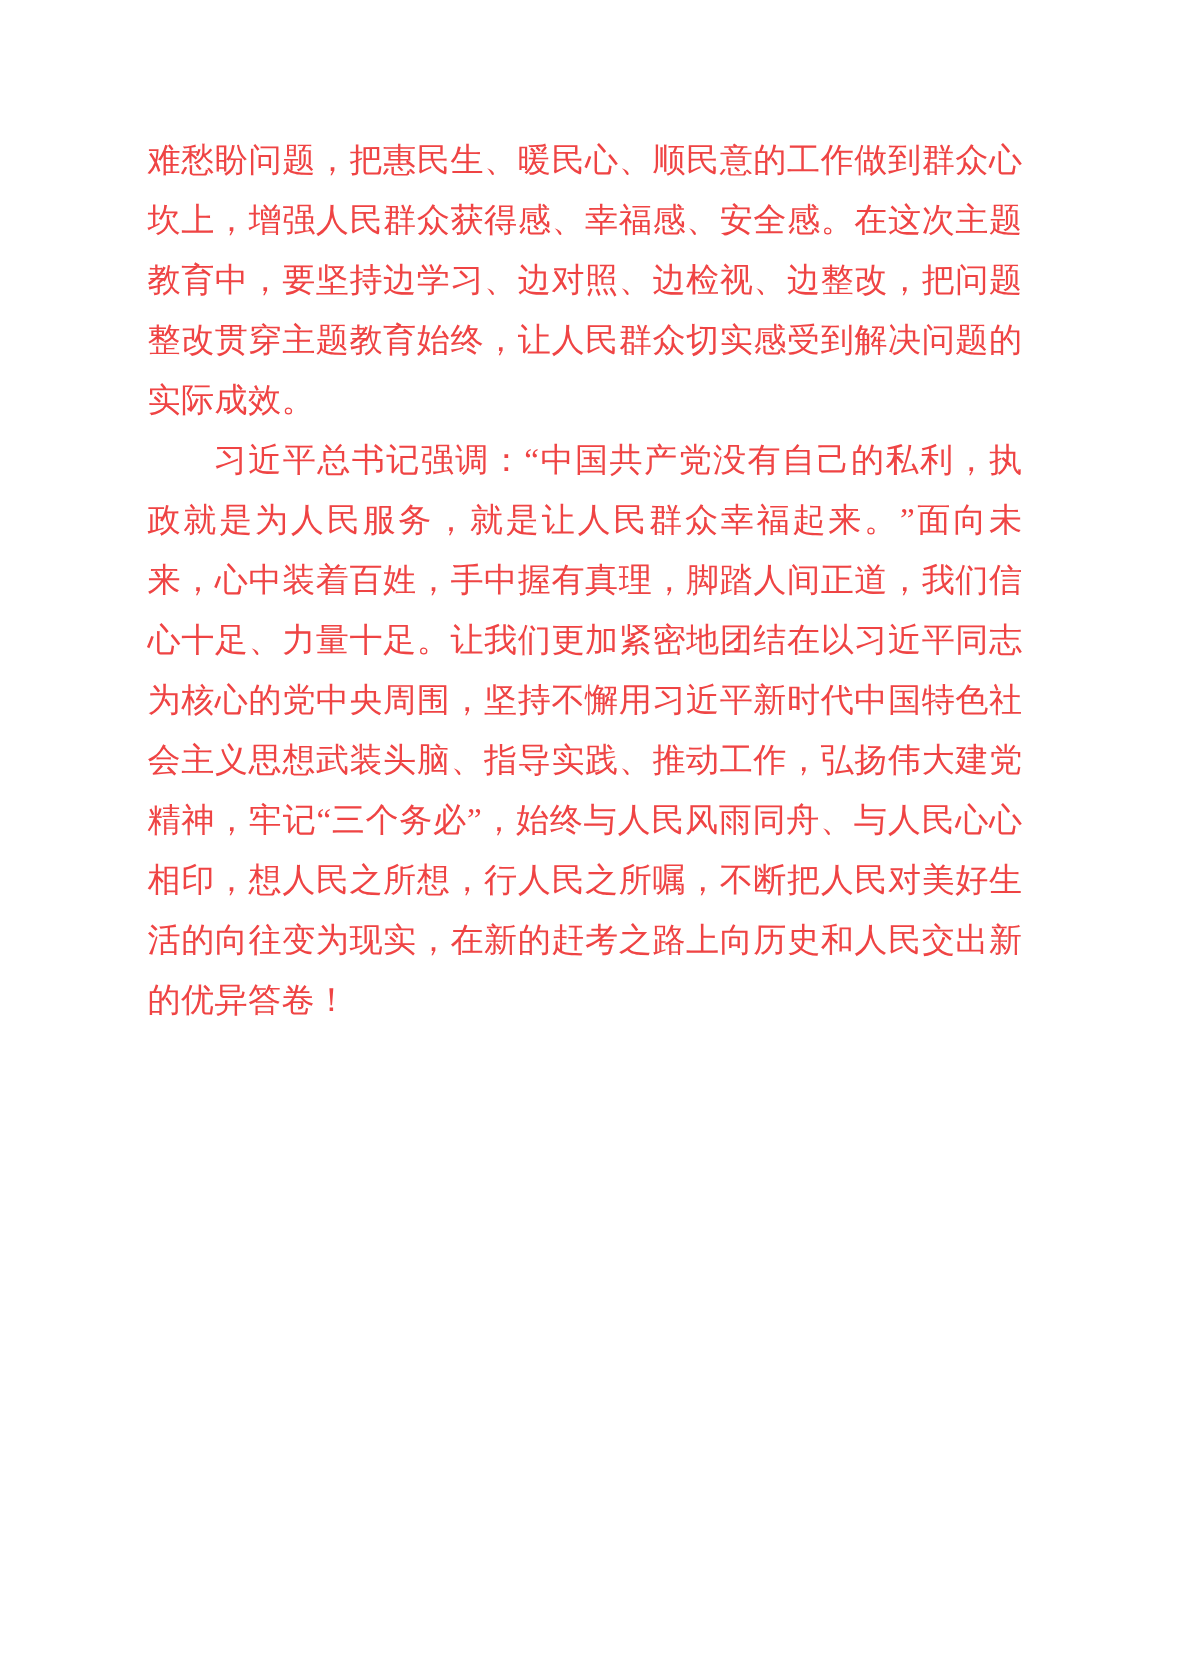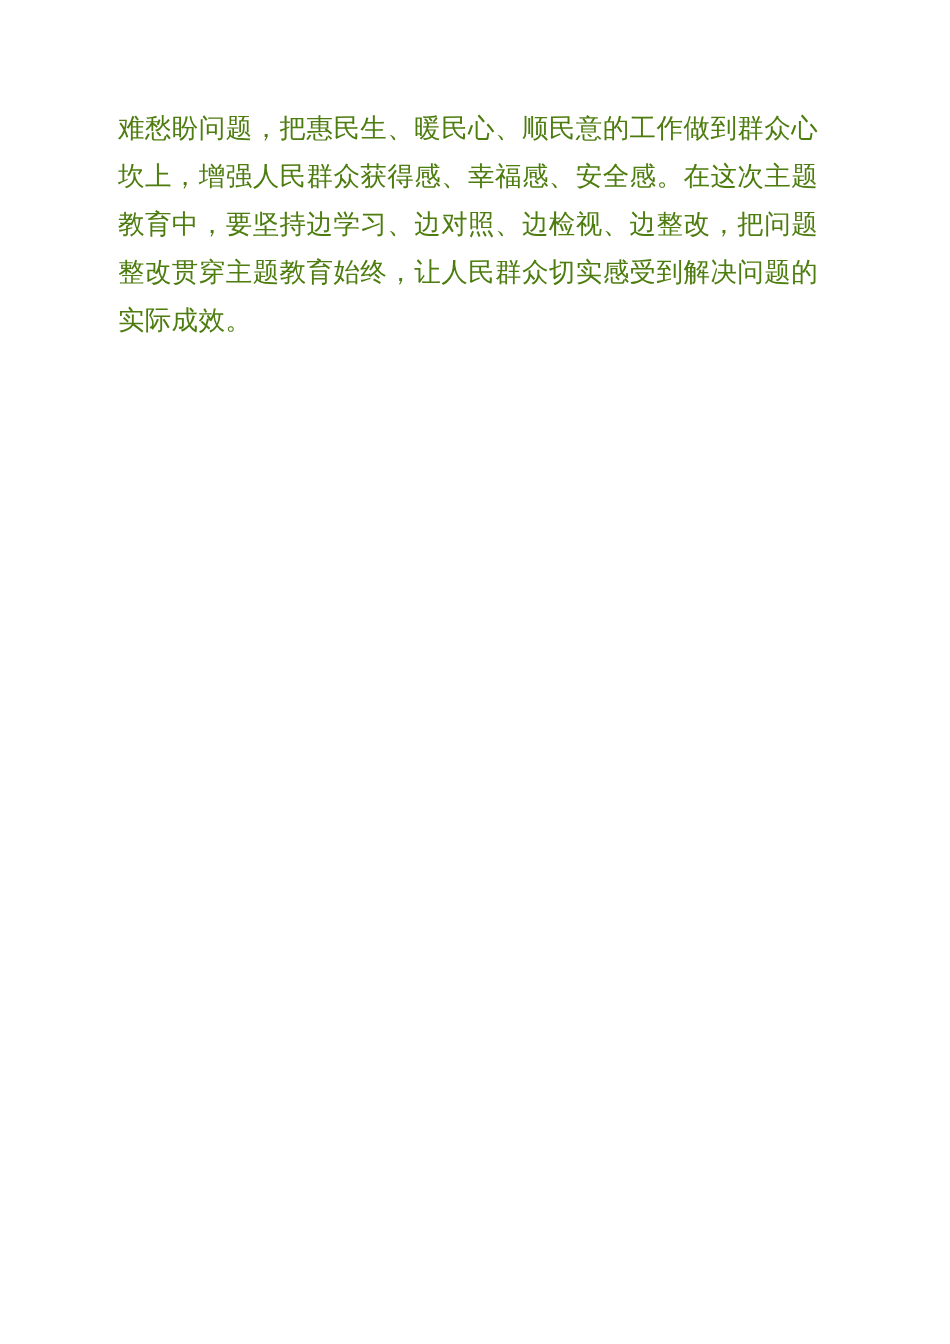--- a/index.html
+++ b/index.html
@@ -19,30 +19,31 @@
     position: absolute;
     left: 118px;
     top: 104px;
     width: 712px;
   }
   .para {
     margin: 0 12px 0 0;
     font-family: Liberation Serif, serif;
     font-size: 26.5px;
     line-height: 48px;
-    color: #4d7c0f;
+    color: #ef4444;
     text-align: justify;
     text-justify: inter-character;
     letter-spacing: 0.3px;
     word-break: break-all;
   }
   .para.indent {
     text-indent: 2em;
   }
 </style>
 </head>
 <body>
 
 <div class="page">
   <div class="doc-body">
     <p class="para">难愁盼问题，把惠民生、暖民心、顺民意的工作做到群众心坎上，增强人民群众获得感、幸福感、安全感。在这次主题教育中，要坚持边学习、边对照、边检视、边整改，把问题整改贯穿主题教育始终，让人民群众切实感受到解决问题的实际成效。</p>
+    <p class="para indent">习近平总书记强调：“中国共产党没有自己的私利，执政就是为人民服务，就是让人民群众幸福起来。”面向未来，心中装着百姓，手中握有真理，脚踏人间正道，我们信心十足、力量十足。让我们更加紧密地团结在以习近平同志为核心的党中央周围，坚持不懈用习近平新时代中国特色社会主义思想武装头脑、指导实践、推动工作，弘扬伟大建党精神，牢记“三个务必”，始终与人民风雨同舟、与人民心心相印，想人民之所想，行人民之所嘱，不断把人民对美好生活的向往变为现实，在新的赶考之路上向历史和人民交出新的优异答卷！</p>
   </div>
 </div>
 
 </body></html>

